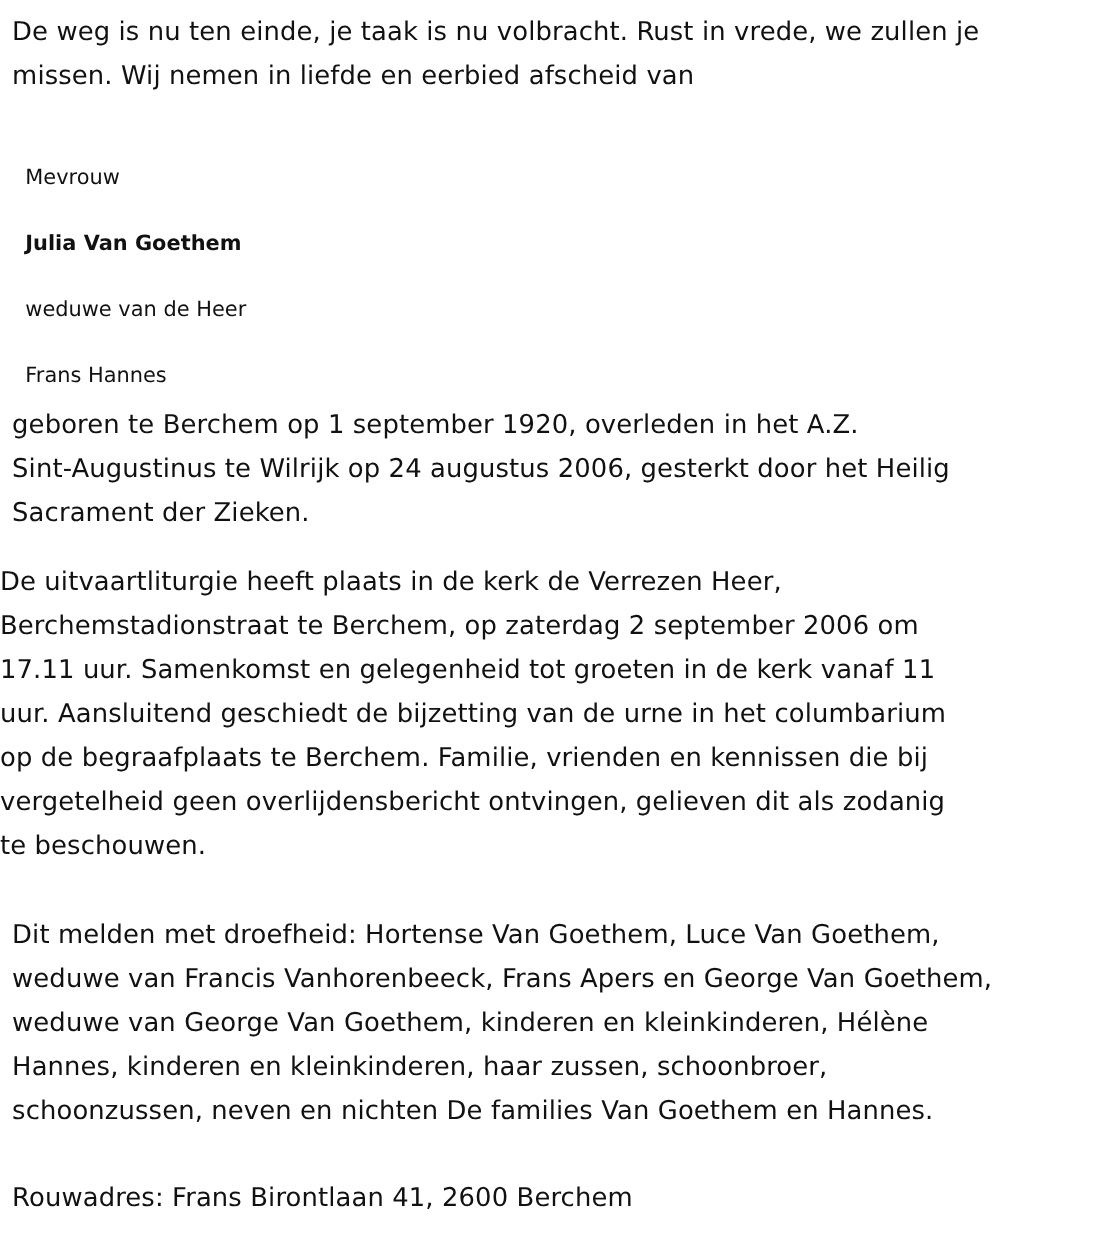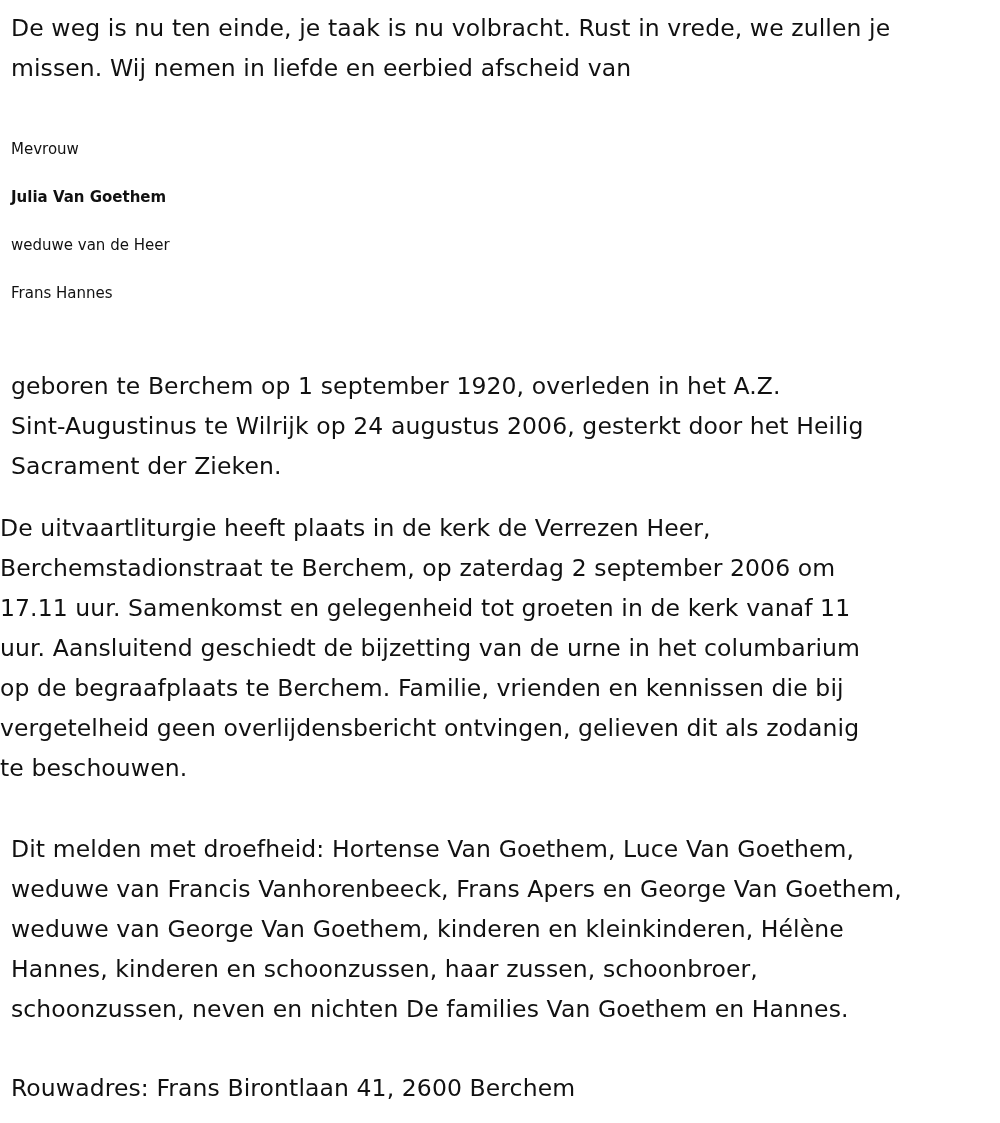--- a/index.html
+++ b/index.html
@@ -25,23 +25,23 @@
       margin: 0;
       font-size: 23.5px;
       line-height: 40px;
       letter-spacing: 0.1px;
       word-spacing: 0px;
       white-space: normal;
     }
     .p-intro { position: absolute; top: 8px; left: 11px; width: 985px; }
     .name-block { position: absolute; top: 125px; left: 11px; }
     .name-line {
-      font-size: 15px;
+      font-size: 19px;
       line-height: 48px;
-      margin: 0;
+      margin: 12px;
     }
     .name-line.bold { font-weight: bold; }
     .p-birth { position: absolute; top: 366px; left: 11px; width: 985px; }
     .p-funeral { position: absolute; top: 508px; left: 0; width: 985px; }
     .p-family { position: absolute; top: 829px; left: 11px; width: 985px; }
     .p-address { position: absolute; top: 1068px; left: 11px; width: 985px; }
     .line { display: block; white-space: nowrap; }
   </style>
 </head>
 <body>
@@ -73,21 +73,21 @@
     <span class="line">uur. Aansluitend geschiedt de bijzetting van de urne in het columbarium</span>
     <span class="line">op de begraafplaats te Berchem. Familie, vrienden en kennissen die bij</span>
     <span class="line">vergetelheid geen overlijdensbericht ontvingen, gelieven dit als zodanig</span>
     <span class="line">te beschouwen.</span>
   </p>
 
   <p class="para p-family">
     <span class="line">Dit melden met droefheid: Hortense Van Goethem, Luce Van Goethem,</span>
     <span class="line">weduwe van Francis Vanhorenbeeck, Frans Apers en George Van Goethem,</span>
     <span class="line">weduwe van George Van Goethem, kinderen en kleinkinderen, Hélène</span>
-    <span class="line">Hannes, kinderen en schoonzussen, haar zussen, schoonbroer,</span>
+    <span class="line">Hannes, kinderen en kleinkinderen, haar zussen, schoonbroer,</span>
     <span class="line">schoonzussen, neven en nichten De families Van Goethem en Hannes.</span>
   </p>
 
   <p class="para p-address">
     <span class="line">Rouwadres: Frans Birontlaan 41, 2600 Berchem</span>
   </p>
 
 </div>
 
 </body></html>

